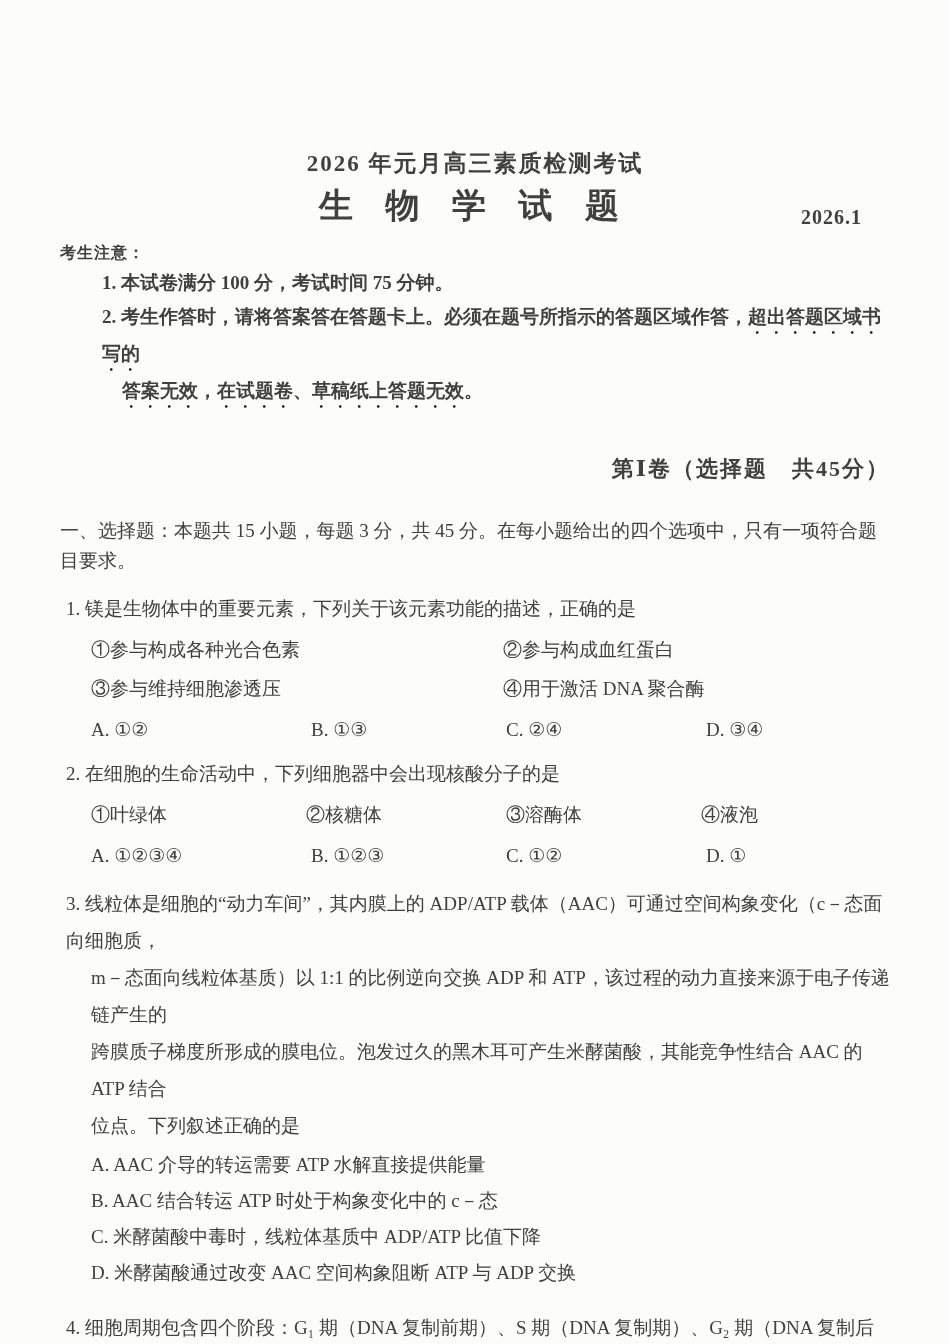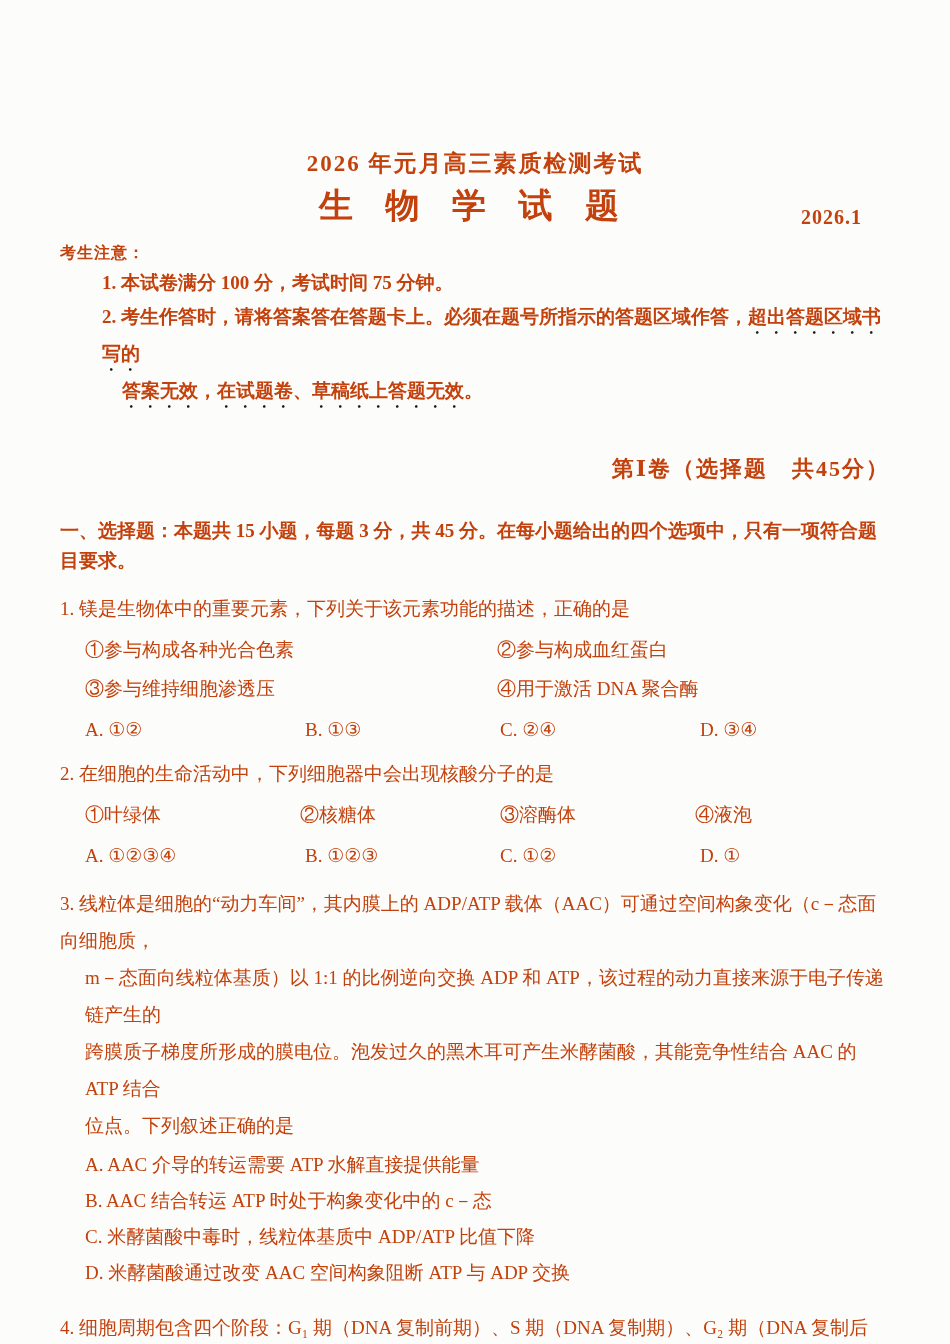--- a/index.html
+++ b/index.html
@@ -2,21 +2,21 @@
 <html><head>
 <meta charset="utf-8">
 <style>
   * { margin: 0; padding: 0; box-sizing: border-box; }
   html, body { background: #e8e8e8; }
   .page {
     width: 950px;
     height: 1344px;
     margin: 0 auto;
     background: #fcfcfa;
-    color: #c2410c;
+    color: #404040;
     font-family: "Liberation Serif", "DejaVu Serif", serif;
     font-size: 19px;
     padding: 148px 60px 0 60px;
     position: relative;
     overflow: hidden;
   }
   .header-title {
     text-align: center;
     font-weight: 700;
     font-size: 23px;
@@ -61,25 +61,25 @@
     text-emphasis-position: under right;
   }
   .section-title {
     text-align: right;
     font-size: 22px;
     font-weight: 700;
     margin-top: 42px;
     letter-spacing: 2px;
   }
   .instruction {
-    font-weight: 700;
+    font-weight: 400;
     margin-top: 32px;
     line-height: 30px;
   }
-  .question { margin-top: 18px; }
+  .question { margin-top: 18px; margin-left: 6px; }
   .q-stem { line-height: 30px; }
   .opt-row { display: flex; margin-left: 25px; margin-top: 13px; }
   .two-col .col-w { width: 412px; display: inline-block; }
   .ans-row { display: flex; margin-left: 25px; margin-top: 16px; }
   .ans-row .a { width: 220px; }
   .ans-row .b { width: 195px; }
   .ans-row .c { width: 200px; }
   .four-col { display: flex; margin-left: 25px; margin-top: 13px; }
   .four-col .o1 { width: 215px; }
   .four-col .o2 { width: 200px; }

